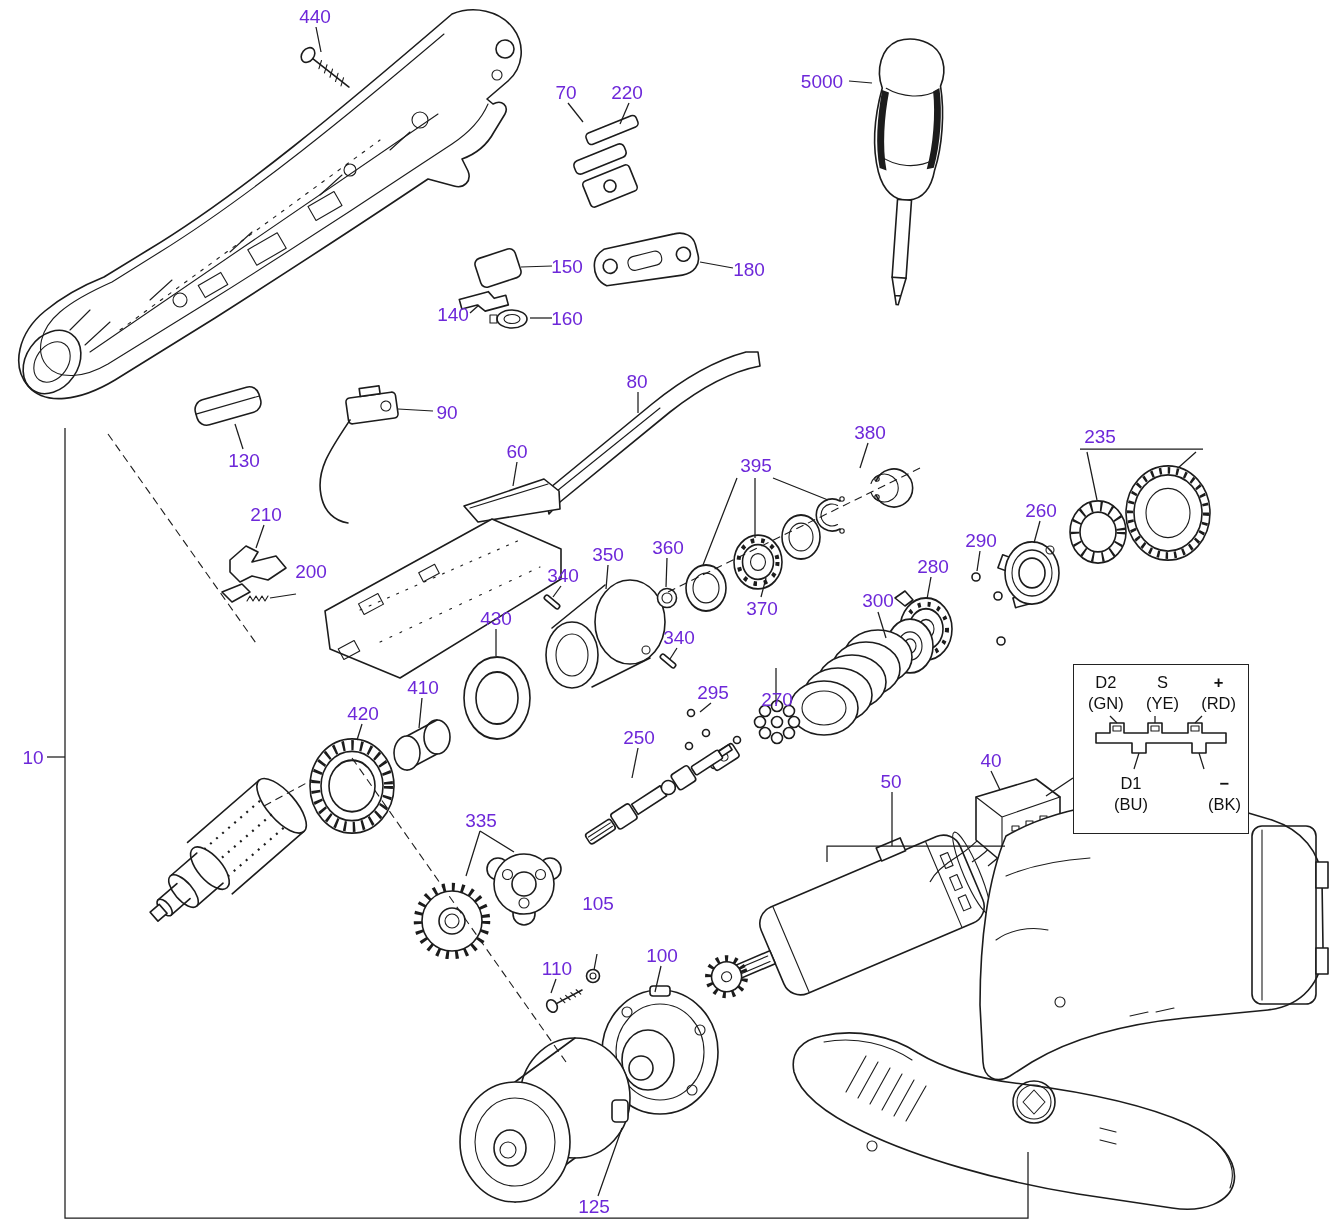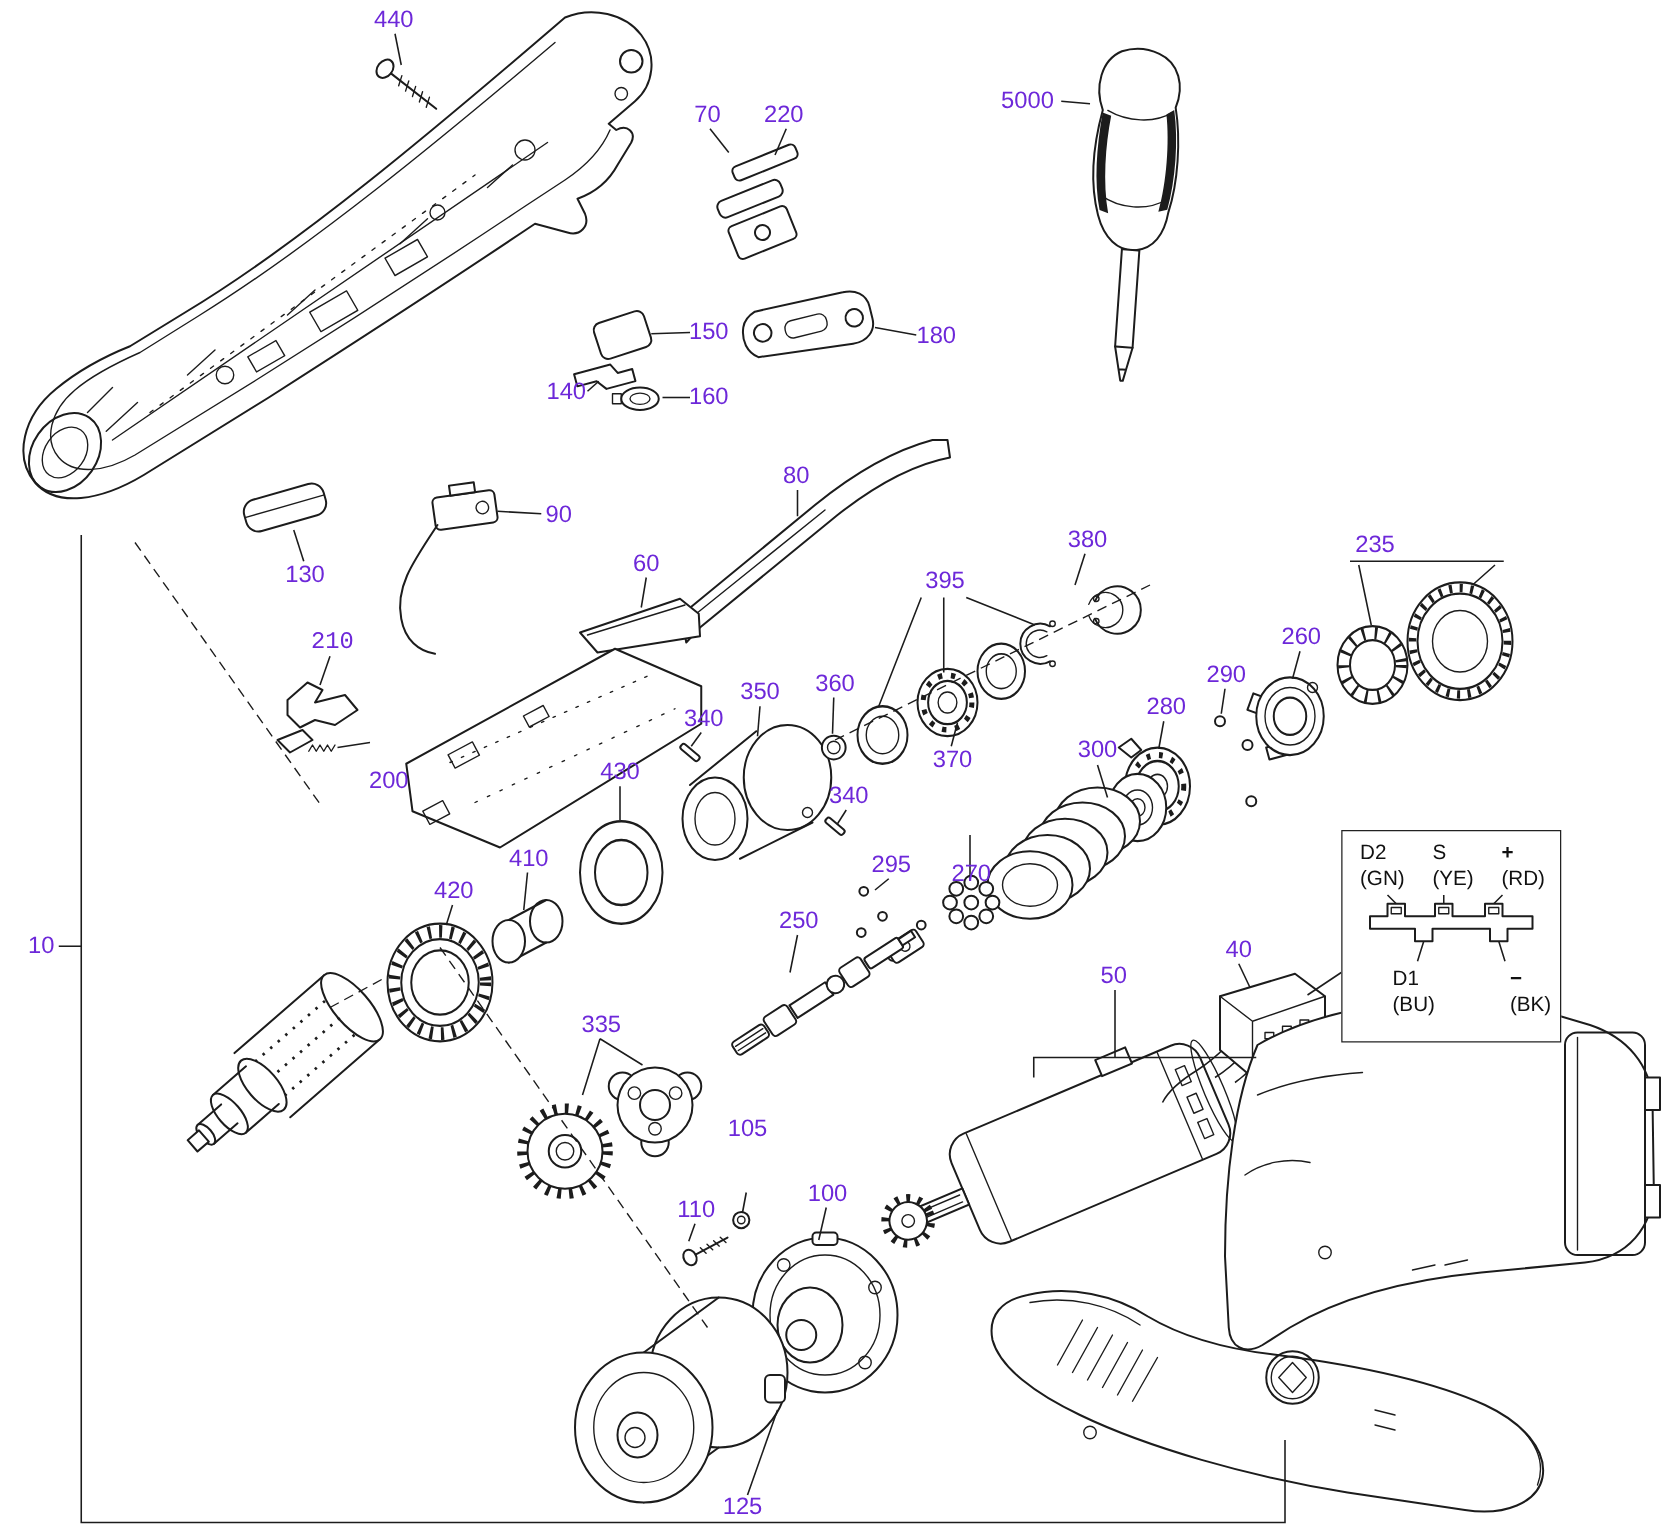--- a/index.html
+++ b/index.html
@@ -21,21 +21,21 @@
   }
   .connector-box {
     position:absolute; left:1073px; top:664px; width:176px; height:170px;
     background:#fff; border:1.5px solid #222; box-sizing:border-box;
     display:flex; flex-direction:column; align-items:stretch;
     font-size:16.5px;
   }
   .pin-row { display:flex; }
   .pin-row.top { justify-content:space-between; padding:7px 12px 0 14px; }
   .pin-row.bottom { justify-content:flex-start; padding:0 0 6px 40px; gap:60px; }
-  .pin { display:flex; flex-direction:column; line-height:1.25; }
+  .pin { display:flex; flex-direction:column; align-items:center; line-height:1.25; }
   .pin-name.em { font-weight:bold; }
   .conn-art { display:block; margin:2px auto 0; }
 </style>
 </head>
 <body>
 
 <div class="stage">
 
 <svg class="art" width="1342" height="1227" viewBox="0 0 1342 1227">
 
@@ -488,28 +488,28 @@
       <div class="callout" style="left: 749px; top: 269px;">180</div>
       <div class="callout" style="left: 453px; top: 314px;">140</div>
       <div class="callout" style="left: 567px; top: 318px;">160</div>
       <div class="callout" style="left: 637px; top: 381px;">80</div>
       <div class="callout" style="left: 447px; top: 412px;">90</div>
       <div class="callout" style="left: 244px; top: 460px;">130</div>
       <div class="callout" style="left: 517px; top: 451px;">60</div>
       <div class="callout" style="left: 870px; top: 432px;">380</div>
       <div class="callout" style="left: 1100px; top: 436px;">235</div>
       <div class="callout" style="left: 756px; top: 465px;">395</div>
-      <div class="callout" style="left: 266px; top: 514px; font-family: Liberation Mono, monospace;">210</div>
+      <div class="callout" style="left: 266px; top: 514px;">210</div>
       <div class="callout" style="left: 1041px; top: 510px;">260</div>
       <div class="callout" style="left: 981px; top: 540px;">290</div>
       <div class="callout" style="left: 608px; top: 554px;">350</div>
       <div class="callout" style="left: 668px; top: 547px;">360</div>
       <div class="callout" style="left: 563px; top: 575px;">340</div>
       <div class="callout" style="left: 933px; top: 566px;">280</div>
-      <div class="callout" style="left: 311px; top: 625px;">200</div>
+      <div class="callout" style="left: 311px; top: 571px;">200</div>
       <div class="callout" style="left: 878px; top: 600px;">300</div>
       <div class="callout" style="left: 762px; top: 608px;">370</div>
       <div class="callout" style="left: 496px; top: 618px;">430</div>
       <div class="callout" style="left: 679px; top: 637px;">340</div>
       <div class="callout" style="left: 777px; top: 657px; margin-top: 42px;">270</div>
       <div class="callout" style="left: 423px; top: 687px;">410</div>
       <div class="callout" style="left: 713px; top: 692px;">295</div>
       <div class="callout" style="left: 363px; top: 713px;">420</div>
       <div class="callout" style="left: 639px; top: 737px;">250</div>
       <div class="callout" style="left: 33px; top: 757px;">10</div>

